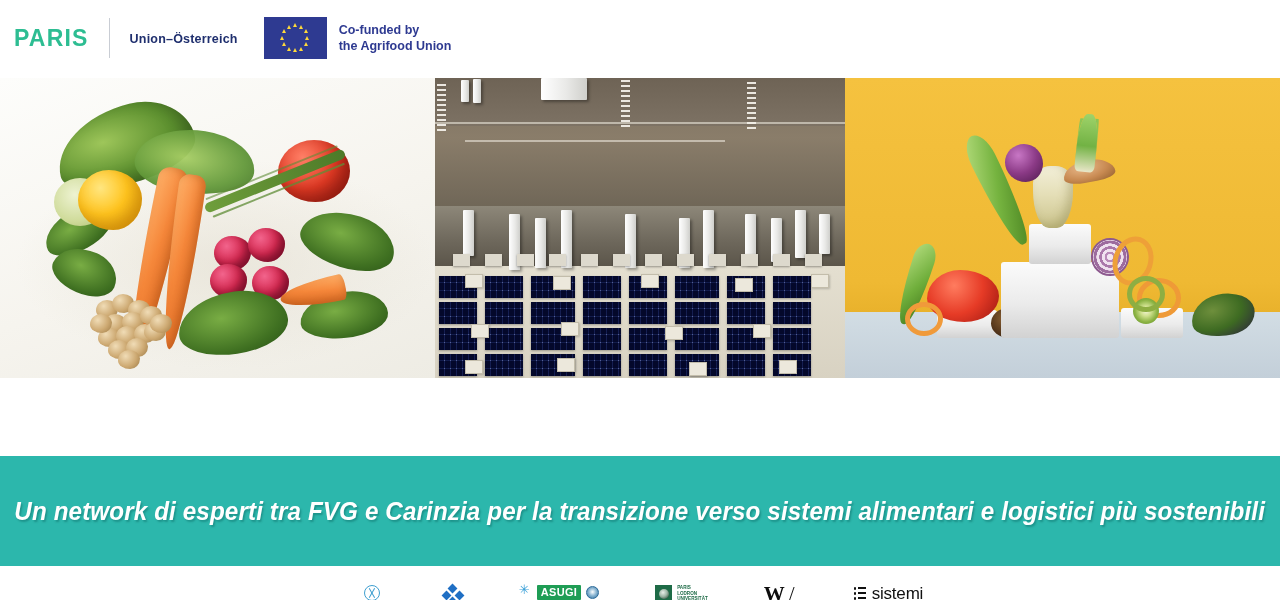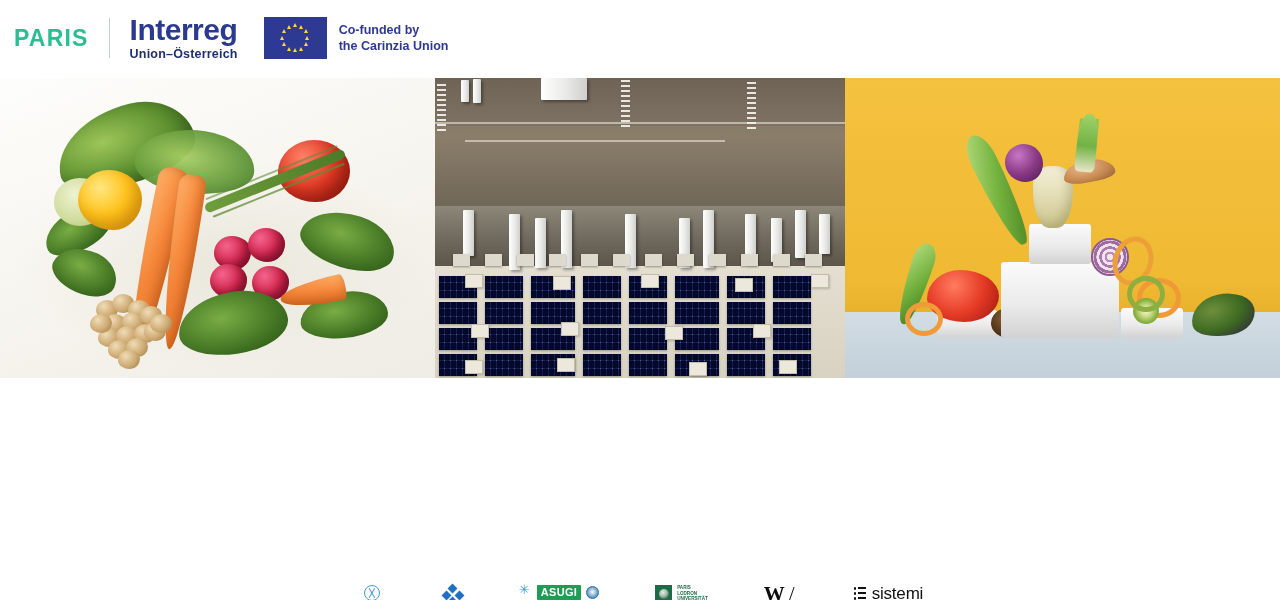--- a/index.html
+++ b/index.html
@@ -543,41 +543,40 @@
 
 <div class="page">
 
   <div class="logo-bar">
 
     <div class="foodis-logo">PARIS</div>
 
     <div class="logo-divider"></div>
 
     <div class="interreg-block">
-      <div class="interreg-word">Interreg</div>
       <div class="interreg-sub">Union–Österreich</div>
     </div>
 
     <div class="eu-block">
       <div class="eu-flag" id="euFlag">
           <span class="eu-star" style="left: 29.1px; top: 6.2px;"></span>
           <span class="eu-star" style="left: 35.35px; top: 7.87468px;"></span>
           <span class="eu-star" style="left: 39.9253px; top: 12.45px;"></span>
           <span class="eu-star" style="left: 41.6px; top: 18.7px;"></span>
           <span class="eu-star" style="left: 39.9253px; top: 24.95px;"></span>
           <span class="eu-star" style="left: 35.35px; top: 29.5253px;"></span>
           <span class="eu-star" style="left: 29.1px; top: 31.2px;"></span>
           <span class="eu-star" style="left: 22.85px; top: 29.5253px;"></span>
           <span class="eu-star" style="left: 18.2747px; top: 24.95px;"></span>
           <span class="eu-star" style="left: 16.6px; top: 18.7px;"></span>
           <span class="eu-star" style="left: 18.2747px; top: 12.45px;"></span>
           <span class="eu-star" style="left: 22.85px; top: 7.87468px;"></span>
         </div>
       <div class="eu-text">Co-funded by
-the Carinzia Union</div>
+the Agrifood Union</div>
     </div>
   </div>
 
   <div class="hero">
 
     <div class="hero-panel panel-veg">
       <div class="v sp-4 spinach"></div>
       <div class="v sp-5 spinach"></div>
       <div class="v leaf-a"></div>
       <div class="v leaf-b"></div>
@@ -744,20 +743,23 @@
       <div class="peel peel-green-1"></div>
       <div class="eggplant"></div>
       <div class="core"></div>
       <div class="mushroom"></div>
       <div class="onion-purple"></div>
       <div class="scallion"></div>
     </div>
   </div>
 
 
+  <div class="subtitle-band">
+    <div class="subtitle-text">Un network di esperti tra FVG e Carinzia per la transizione verso sistemi alimentari e logistici più sostenibili</div>
+  </div>
 
   <div class="partner-band">
 
     <div class="partner">
       <div class="partner-row">
         <span class="mk-fond"></span>
       </div>
       <div class="partner-cap">Fondazione
 Agrifood &amp;</div>
     </div>

